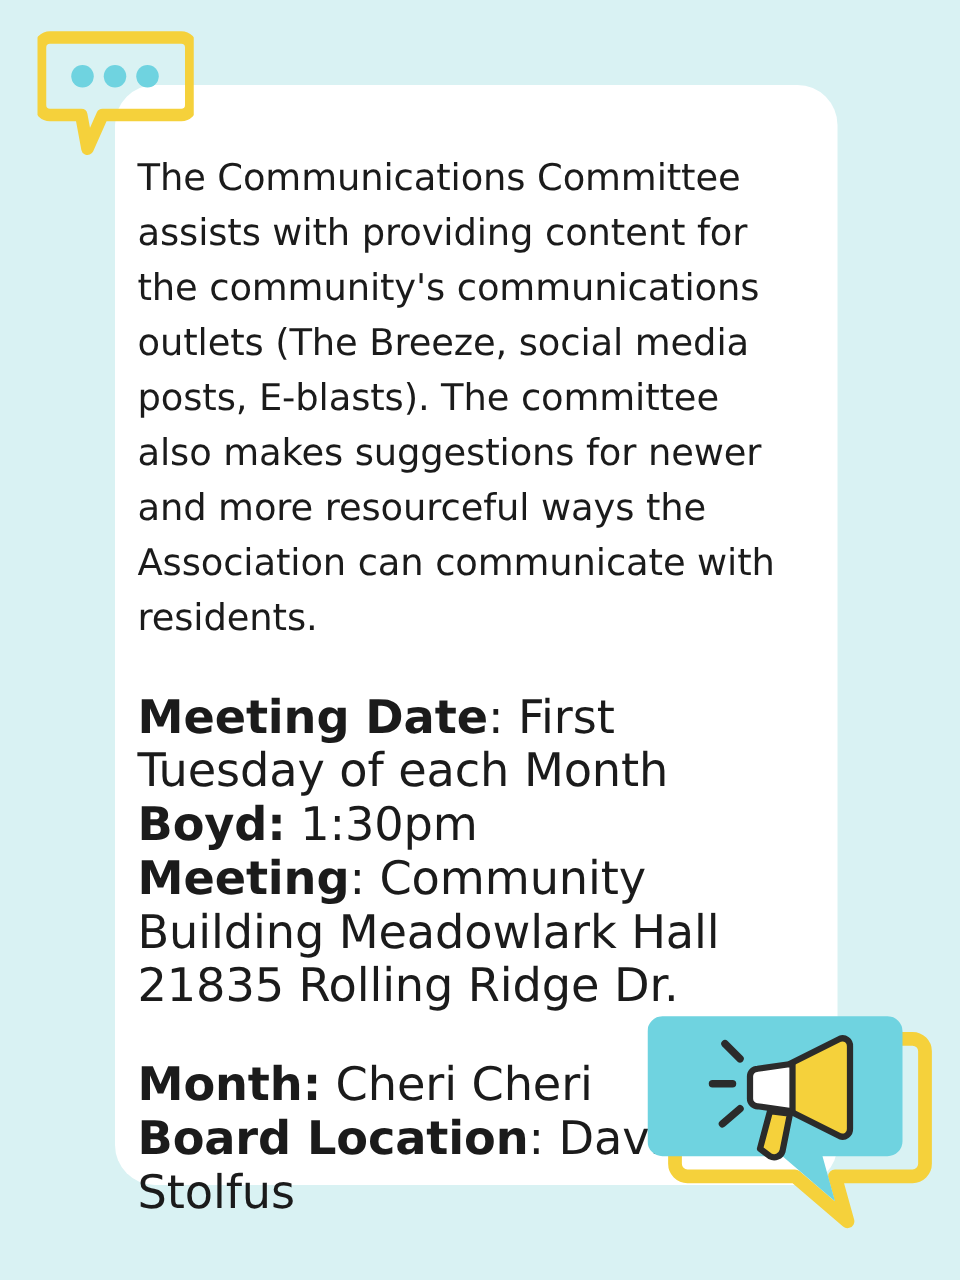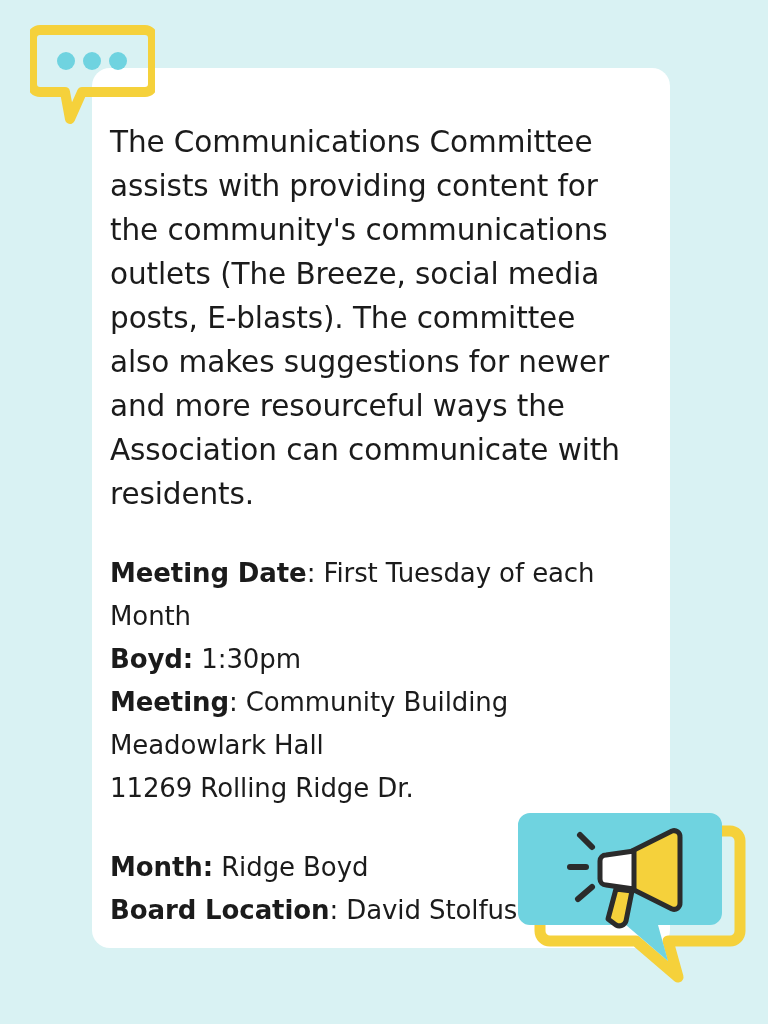--- a/index.html
+++ b/index.html
@@ -32,21 +32,21 @@
   }
 
   
   .card {
     position: absolute;
     left: 92px;
     top: 68px;
     width: 578px;
     height: 880px;
     background: #ffffff;
-    border-radius: 18px;
+    border-radius: 32px;
     z-index: 3;
   }
 
   .card-inner {
     padding: 52px 44px 0 18px;
   }
 
   .para {
     color: #1b1b1b;
     font-size: 29.5px;
@@ -54,21 +54,21 @@
     letter-spacing: -0.1px;
     margin: 0;
   }
 
   .gap {
     height: 36px;
   }
 
   .detail-line {
     color: #1b1b1b;
-    font-size: 26px;
+    font-size: 37px;
     line-height: 43px;
     letter-spacing: -0.1px;
     margin: 0;
   }
 
   .detail-line b {
     font-weight: bold;
   }
 
   
@@ -105,27 +105,27 @@
       <p class="detail-line">
         <b>Meeting Date</b><span>: </span><span>First Tuesday of each Month</span>
       </p>
       <p class="detail-line">
         <b>Boyd:</b><span> </span><span>1:30pm</span>
       </p>
       <p class="detail-line">
         <b>Meeting</b><span>: </span><span>Community Building Meadowlark Hall</span>
       </p>
       <p class="detail-line">
-        <span>11269 Rolling Ridge Dr.</span>
+        <span>21835 Rolling Ridge Dr.</span>
       </p>
 
       <div class="gap"></div>
 
       <p class="detail-line">
-        <b>Month:</b><span> </span><span>Ridge Boyd</span>
+        <b>Month:</b><span> </span><span>Cheri Cheri</span>
       </p>
       <p class="detail-line">
         <b>Board Location</b><span>: </span><span>David Stolfus</span>
       </p>
 
     </div>
   </div>
 
   <div class="mega-wrap">
     <svg width="250" height="215" viewBox="0 0 250 215" xmlns="http://www.w3.org/2000/svg">

